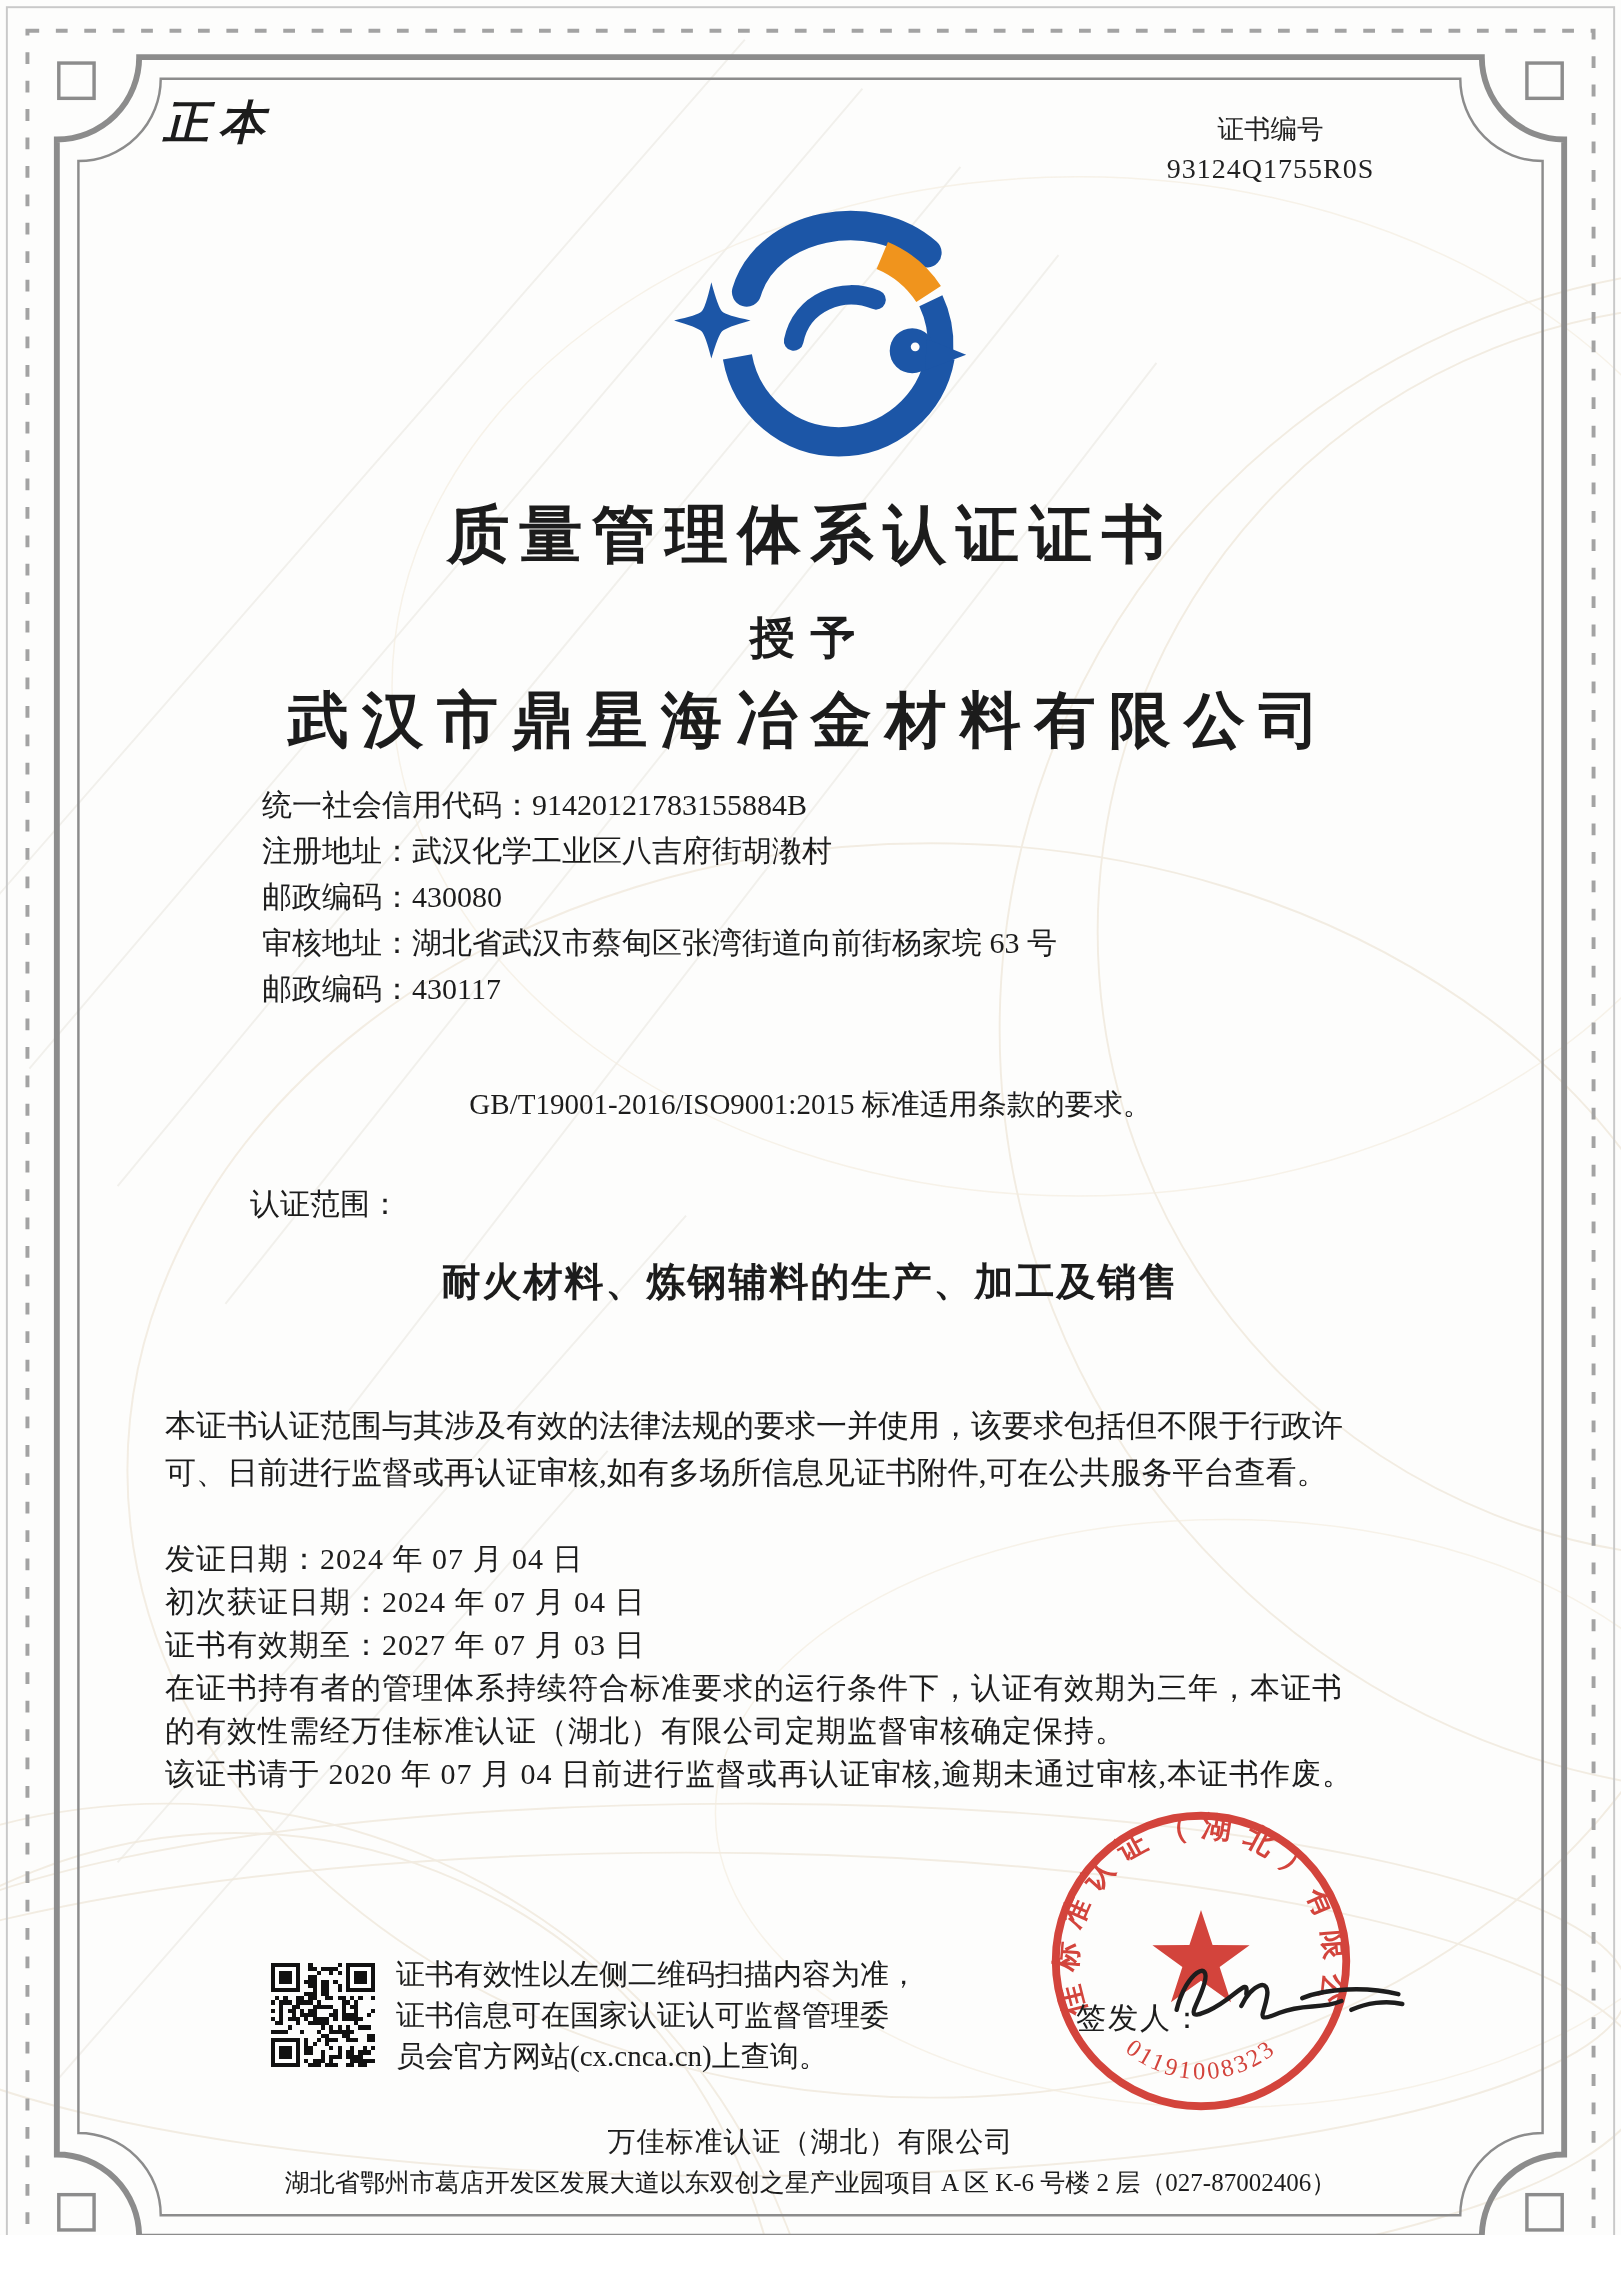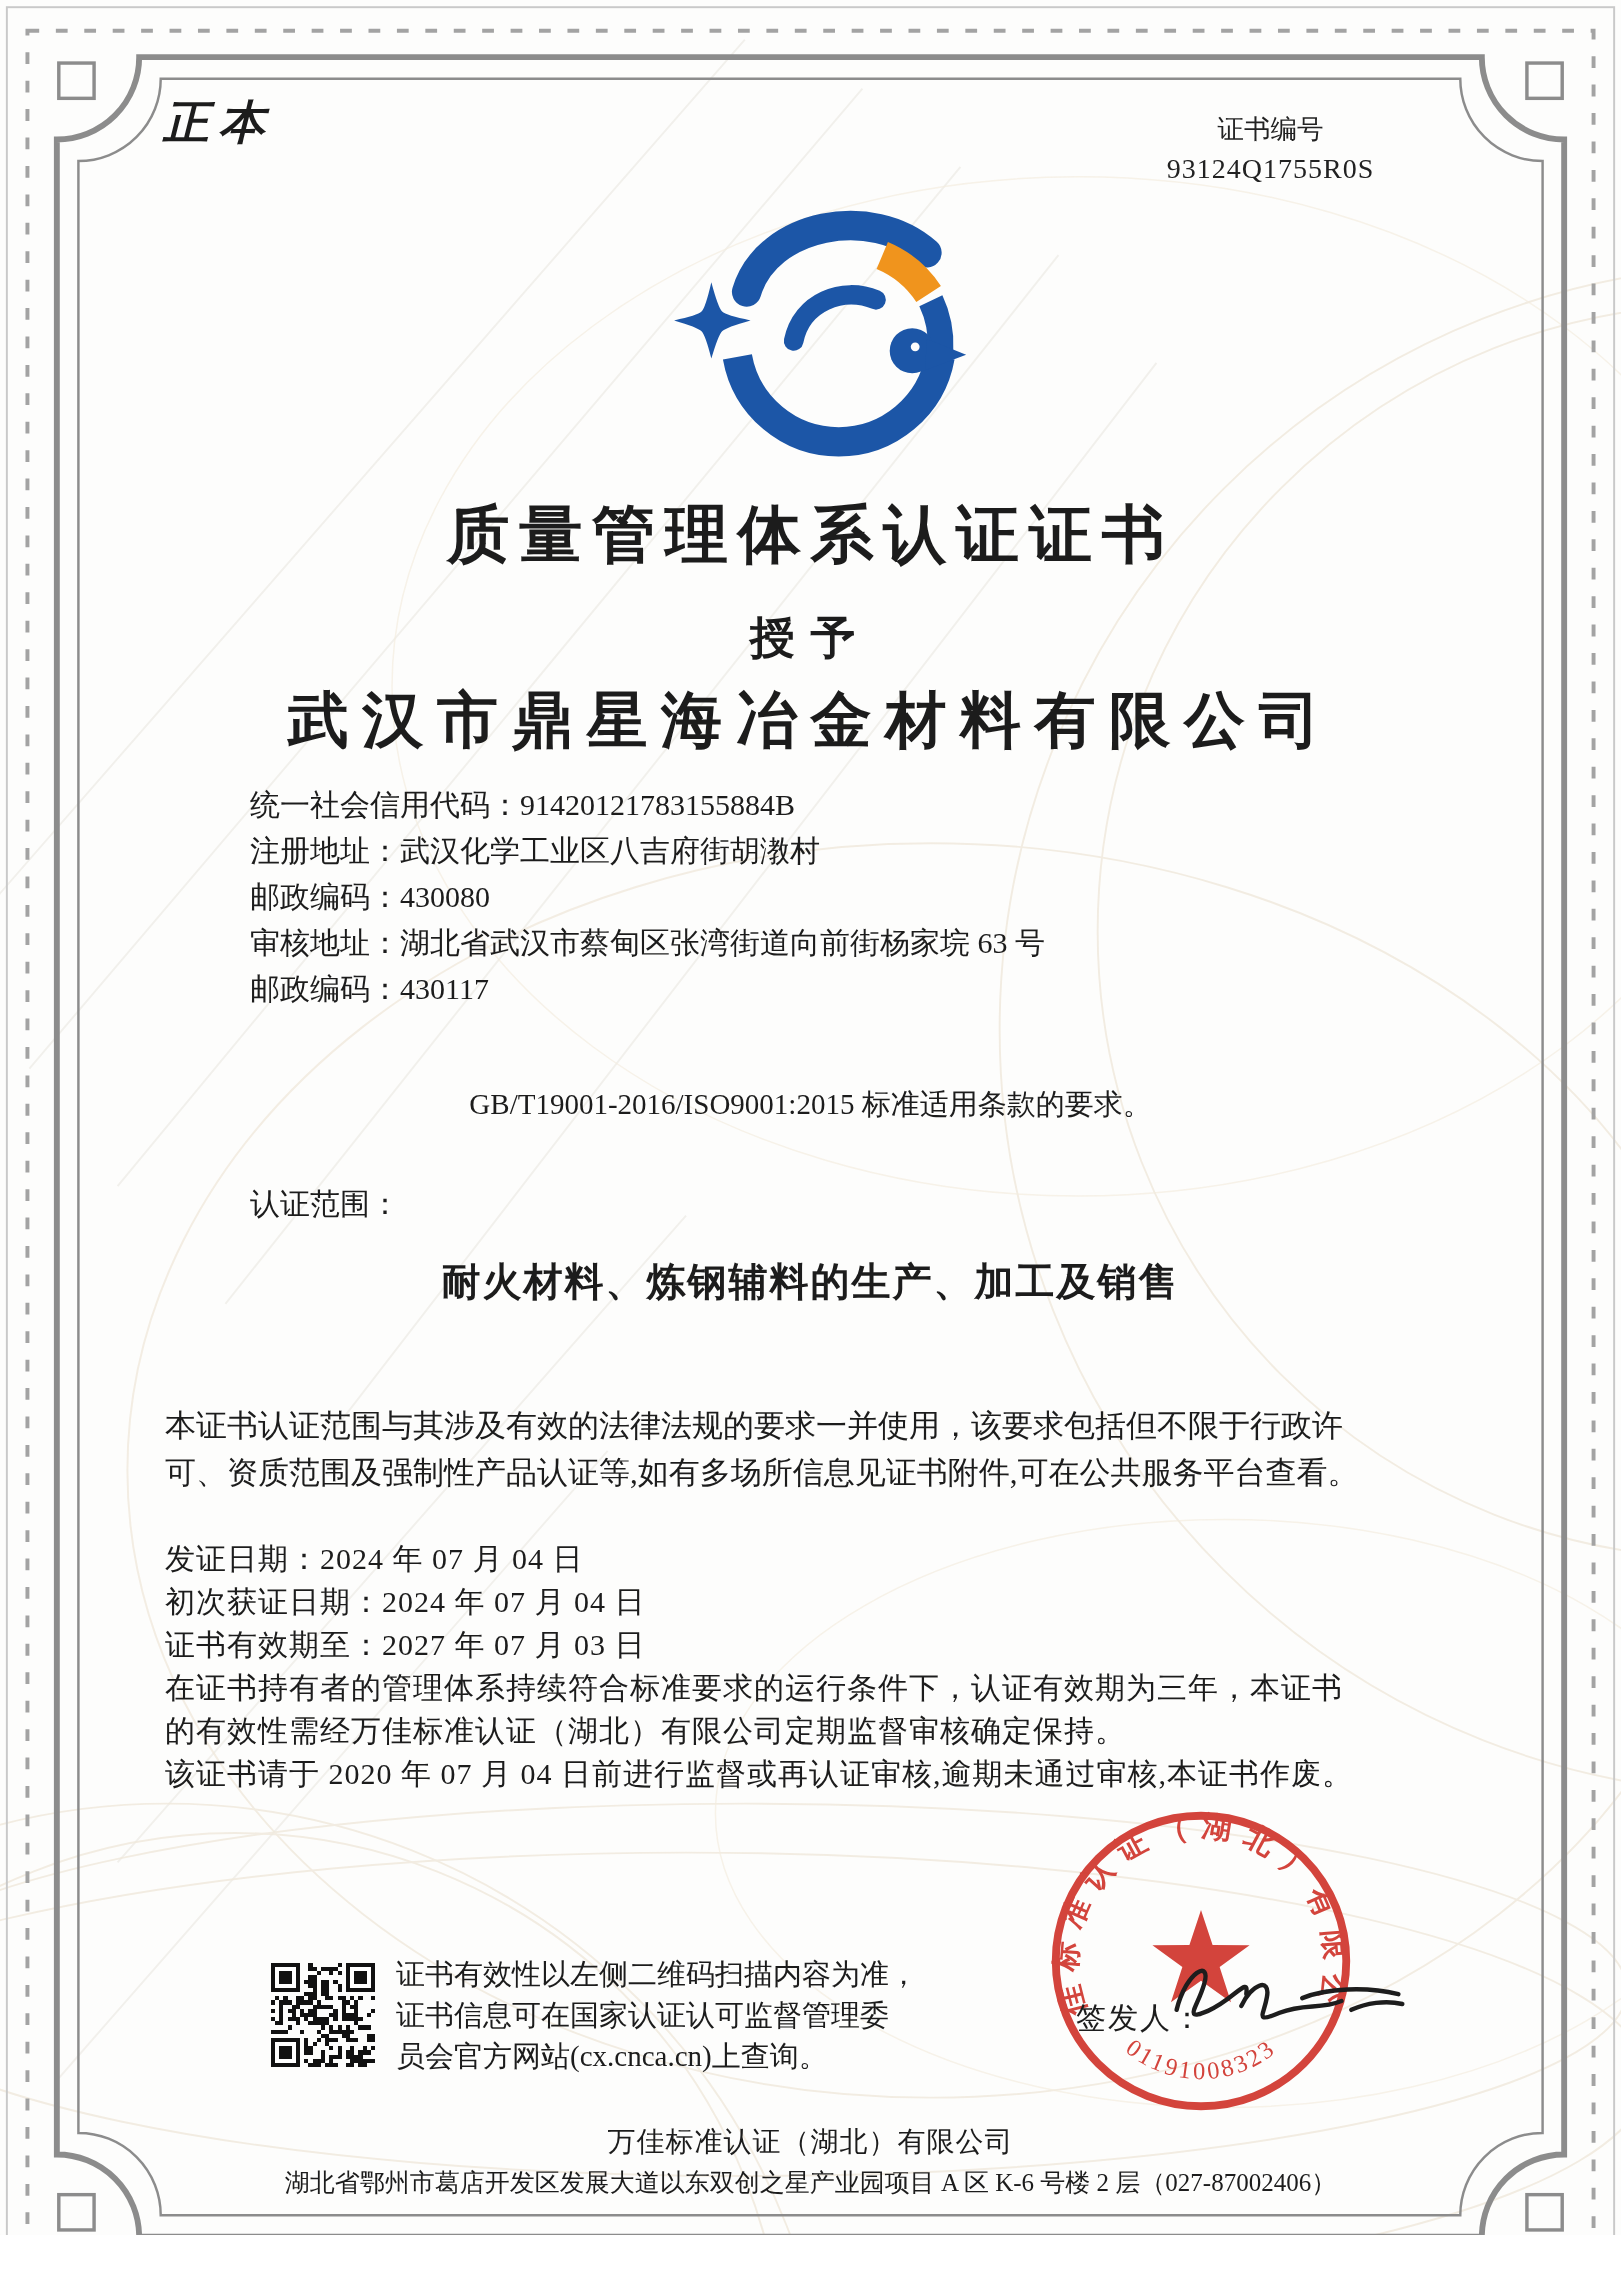--- a/index.html
+++ b/index.html
@@ -20,21 +20,21 @@
   .certno-box{left:1143px; top:110px; width:255px; text-align:center;
     font-size:26.5px; line-height:39px; color:#222;}
   .certno-num{font-size:28px; letter-spacing:1px;}
   
   .logo{left:674px; top:192px;}
   
   .title{top:492px; font-size:63px; font-weight:900; letter-spacing:9.8px;}
   .grant-label{top:608px; font-size:45px; font-weight:900; letter-spacing:15.7px;}
   .company-name{top:680px; font-size:61px; font-weight:900; letter-spacing:13.7px;}
   
-  .reg-block{left:250px; top:782px; font-size:30px; line-height:46px;}
+  .reg-block{left:262px; top:782px; font-size:30px; line-height:46px;}
   
   .statement{top:1084px; font-size:29px; line-height:41px;}
   .scope-label{left:250px; top:1184px; font-size:30px;}
   .scope-text{top:1255px; font-size:39px; font-weight:900; letter-spacing:2px;}
   
   .legal{left:165px; top:1402px; width:1313px; font-size:31px; line-height:47px;}
   
   .dates{left:165px; top:1537px; font-size:30px; line-height:43px; letter-spacing:1px;}
   
   .qr{left:271px; top:1963px;}
@@ -137,21 +137,21 @@
 
     <div class="abs centered statement">
       <div>GB/T19001-2016/ISO9001:2015 标准适用条款的要求。</div>
     </div>
 
     <div class="abs scope-label">认证范围：</div>
     <div class="abs centered scope-text">耐火材料、炼钢辅料的生产、加工及销售</div>
 
     <div class="abs legal">
       <div>本证书认证范围与其涉及有效的法律法规的要求一并使用，该要求包括但不限于行政许</div>
-      <div>可、资质范围及强制性产品认证等,如有多场所信息见证书附件,可在公共服务平台查看。</div>
+      <div>可、日前进行监督或再认证审核,如有多场所信息见证书附件,可在公共服务平台查看。</div>
     </div>
 
     <div class="abs dates">
       <div><span>发证日期：</span><span>2024 年 07 月 04 日</span></div>
       <div><span>初次获证日期：</span><span>2024 年 07 月 04 日</span></div>
       <div><span>证书有效期至：</span><span>2027 年 07 月 03 日</span></div>
       <div>在证书持有者的管理体系持续符合标准要求的运行条件下，认证有效期为三年，本证书</div>
       <div>的有效性需经万佳标准认证（湖北）有限公司定期监督审核确定保持。</div>
       <div>该证书请于 2020 年 07 月 04 日前进行监督或再认证审核,逾期未通过审核,本证书作废。</div>
     </div>

